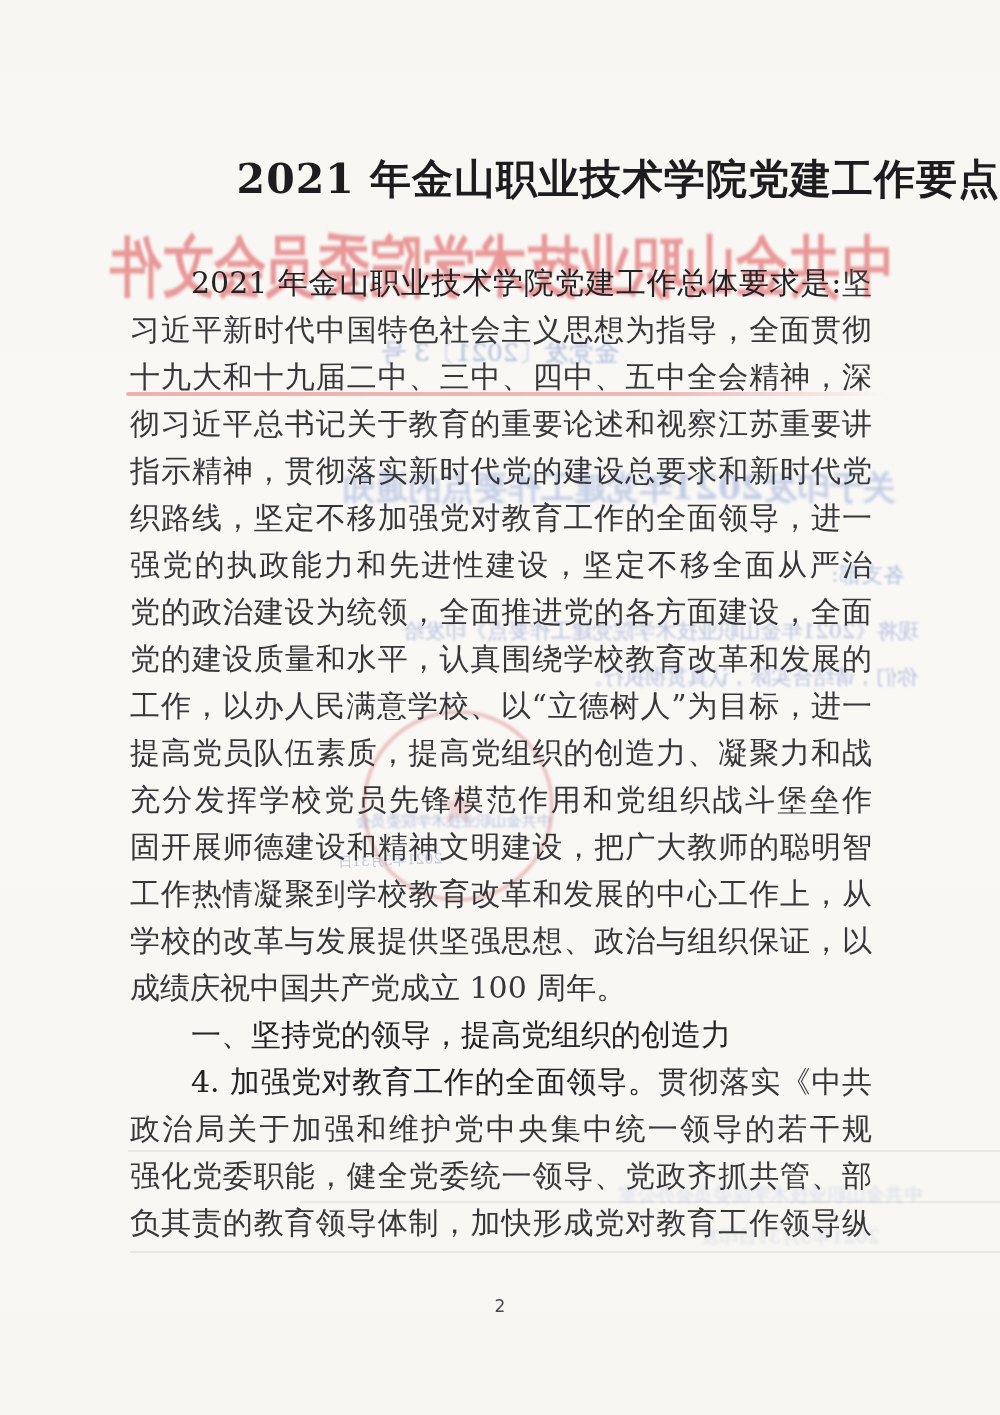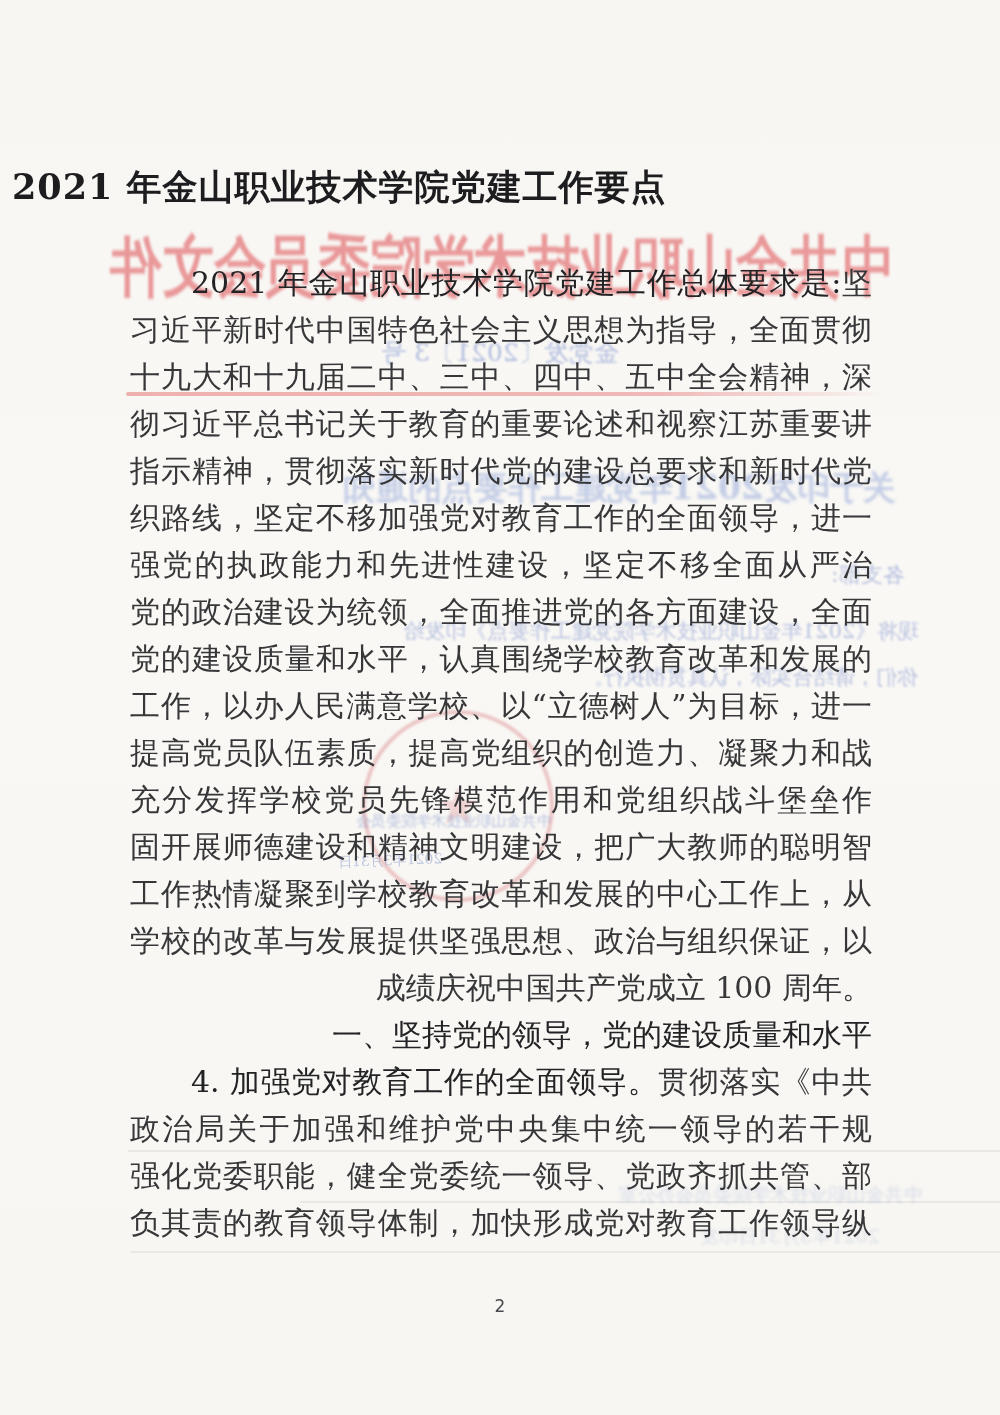--- a/index.html
+++ b/index.html
@@ -41,28 +41,28 @@
   .bleed-committee{left:356px;top:812px;font-size:15px;color:rgba(120,140,202,0.50);}
   .bleed-date{left:338px;top:852px;font-size:14px;color:rgba(120,140,202,0.45);transform:scaleX(-1) rotate(2deg);}
   .bleed-f1{right:78px;top:1182px;font-size:19px;color:rgba(122,142,206,0.26);filter:blur(1.8px);}
   .bleed-f2{right:120px;top:1224px;font-size:19px;color:rgba(122,142,206,0.22);filter:blur(1.8px);}
   .scan-rule{height:2px;background:rgba(110,112,118,0.10);}
   .r1{left:128px;top:1150px;width:872px;}
   .r2{left:300px;top:1201px;width:700px;}
   .r3{left:130px;top:1251px;width:870px;}
   
   .doc-title{
-    position:absolute;z-index:2;left:0;right:0;top:152px;margin:12px;
-    text-align:left;font-size:35px;font-weight:700;letter-spacing:1px;color:#1d1d20;
+    position:absolute;z-index:2;left:0;right:0;top:152px;margin:0;
+    text-align:right;font-size:41px;font-weight:700;letter-spacing:1px;color:#1d1d20;
   }
   .body-lines{
     position:absolute;z-index:2;left:130px;top:259px;width:742px;
     font-size:30px;line-height:47px;color:#37373a;
   }
-  .line{height:47px;overflow:hidden;text-align:right;}
+  .line{height:47px;overflow:hidden;}
   .line.just{text-align:justify;text-align-last:justify;}
   .line.ind{text-indent:61px;}
   .line b{font-weight:400;color:#232326;}
   .line.head{font-family:"DejaVu Sans","Liberation Sans",sans-serif;font-weight:700;color:#232326;}
   .page-number{
     position:absolute;z-index:2;left:0;right:0;top:1296px;text-align:center;
     font-size:17px;color:#4a4a4e;font-family:"DejaVu Sans",sans-serif;
   }
 </style>
 </head>
@@ -102,21 +102,21 @@
       <div class="line just">强党的执政能力和先进性建设，坚定不移全面从严治党，以</div>
       <div class="line just">党的政治建设为统领，全面推进党的各方面建设，全面提高</div>
       <div class="line just">党的建设质量和水平，认真围绕学校教育改革和发展的中心</div>
       <div class="line just">工作，以办人民满意学校、以“立德树人”为目标，进一步</div>
       <div class="line just">提高党员队伍素质，提高党组织的创造力、凝聚力和战斗力。</div>
       <div class="line just">充分发挥学校党员先锋模范作用和党组织战斗堡垒作用。巩</div>
       <div class="line just">固开展师德建设和精神文明建设，把广大教师的聪明智慧和</div>
       <div class="line just">工作热情凝聚到学校教育改革和发展的中心工作上，从而为</div>
       <div class="line just">学校的改革与发展提供坚强思想、政治与组织保证，以优异</div>
       <div class="line">成绩庆祝中国共产党成立 100 周年。</div>
-      <div class="line ind head"><b>一、坚持党的领导，党的建设质量和水平</b></div>
+      <div class="line ind head"><b>一、坚持党的领导，提高党组织的创造力</b></div>
       <div class="line just ind"><b>4. 加强党对教育工作的全面领导。</b>贯彻落实《中共中央</div>
       <div class="line just">政治局关于加强和维护党中央集中统一领导的若干规定》，</div>
       <div class="line just">强化党委职能，健全党委统一领导、党政齐抓共管、部门各</div>
       <div class="line just">负其责的教育领导体制，加快形成党对教育工作领导纵向到</div>
     </div>
 
   <div class="page-number">2</div>
 
 </div>
 

